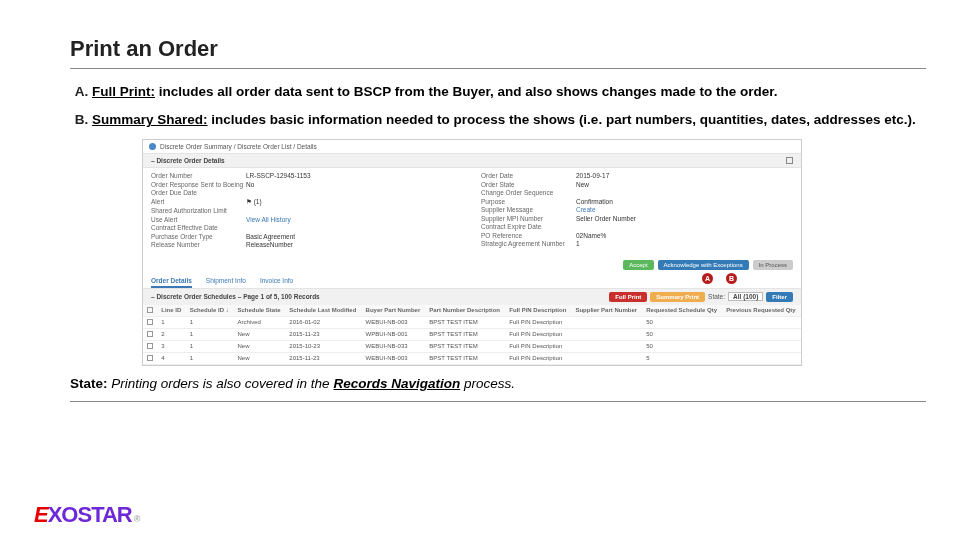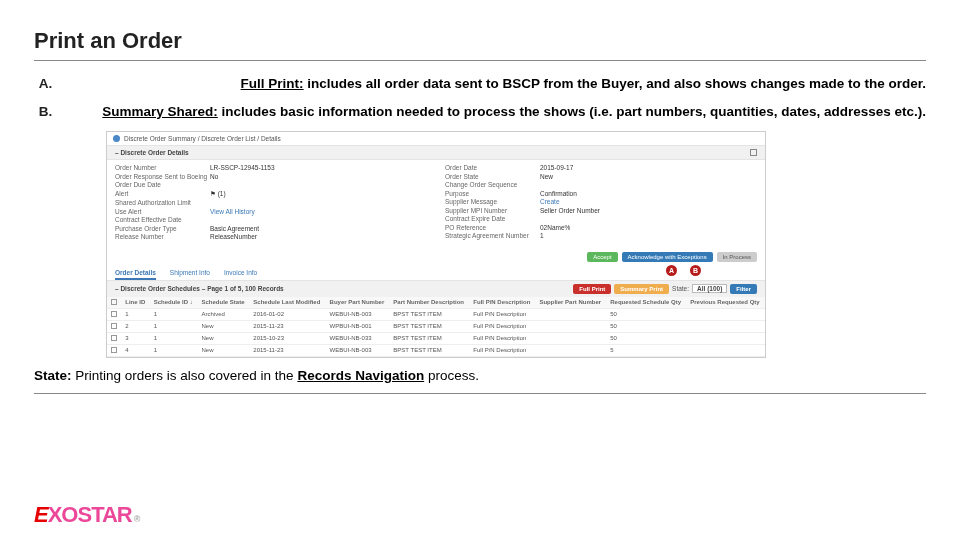--- a/index.html
+++ b/index.html
@@ -1,20 +1,20 @@
 <!DOCTYPE html>
 <html><head>
 <meta charset="utf-8">
 <style>
   * { box-sizing: border-box; margin: 0; padding: 0; }
   body { font-family: "Segoe UI", Arial, sans-serif; width: 960px; height: 540px; background: #fff; position: relative; }
-  .page { padding: 28px 34px 0 34px; }
+  .page { padding: 36px 34px 0 34px; margin-left: 36px; }
   h1.title { font-size: 22px; font-weight: 700; color: #222; border-bottom: 1px solid #888; padding-bottom: 6px; margin-bottom: 14px; }
   .intro { font-size: 13.5px; font-weight: 600; margin-bottom: 12px; }
-  ol.letterlist { list-style: upper-alpha; padding-left: 22px; text-align: right; }
+  ol.letterlist { list-style: upper-alpha; padding-left: 22px; }
   ol.letterlist > li { font-size: 13.5px; margin-bottom: 10px; line-height: 1.35; }
   ol.letterlist > li::marker { font-weight: 700; color: #222; }
   .u { text-decoration: underline; font-weight: 700; }
   .b { font-weight: 700; }
   .shot { margin: 10px 0 10px 72px; border: 1px solid #ccc; background: #fafafa; width: 660px; font-size: 6.5px; color: #555; }
   .bc { background: #fff; border-bottom: 1px solid #e4e4e4; padding: 3px 6px; display: flex; align-items: center; gap: 4px; }
   .bc .home { display:inline-block; width:7px; height:7px; background:#4a88c7; border-radius:50%; }
   .panel-head { background: #f1f1f1; border-bottom: 1px solid #e4e4e4; padding: 3px 8px; font-weight: 700; color: #444; display:flex; justify-content:space-between; align-items:center; }
   .panel-head .edit { width:7px; height:7px; border:1px solid #888; }
   .details { display: flex; padding: 4px 8px 6px 8px; gap: 18px; background:#fff; }
@@ -38,25 +38,25 @@
   .mark.b { right:64px; top:-1px; }
   .sec2 { background:#f1f1f1; padding:3px 8px; font-weight:700; color:#444; display:flex; align-items:center; }
   .toolbar { margin-left:auto; display:flex; gap:3px; align-items:center; }
   .toolbar .stat { color:#555; font-weight:400; }
   .select { background:#fff; border:1px solid #bbb; padding:0 4px; }
   .table { width:100%; border-collapse:collapse; background:#fff; }
   .table th, .table td { border-bottom:1px solid #eee; padding:2px 4px; text-align:left; font-size:6px; color:#555; white-space:nowrap; }
   .table th { background:#f8f8f8; font-weight:600; color:#666; }
   .cb { display:inline-block; width:6px; height:6px; border:1px solid #999; }
   .note { font-size: 13.5px; margin-top: 10px; padding-bottom: 10px; border-bottom: 1px solid #888; }
-  .note .i { }
+  .note .i { font-style: italic; }
   .footer { position:absolute; bottom:12px; left:34px; right:34px; display:flex; align-items:center; justify-content:space-between; }
   .logo { display:flex; align-items:baseline; font-weight:800; letter-spacing:-1px; font-size:22px; }
   .logo .e { color:#e60000; font-style:italic; }
-  .logo .x { color:#ec4899; }
+  .logo .x { color:#6d28d9; }
   .logo .r { font-size:9px; color:#aaa; margin-left:2px; vertical-align:super; }
   .copy { font-size:9px; color:#555; }
 </style>
 </head>
 <body>
 
 <div class="page">
   <h1 class="title">Print an Order</h1>
   <ol class="letterlist">
     <li><span class="u">Full Print:</span><span class="b"> includes all order data sent to BSCP from the Buyer, and also shows changes made to the order.</span></li>

